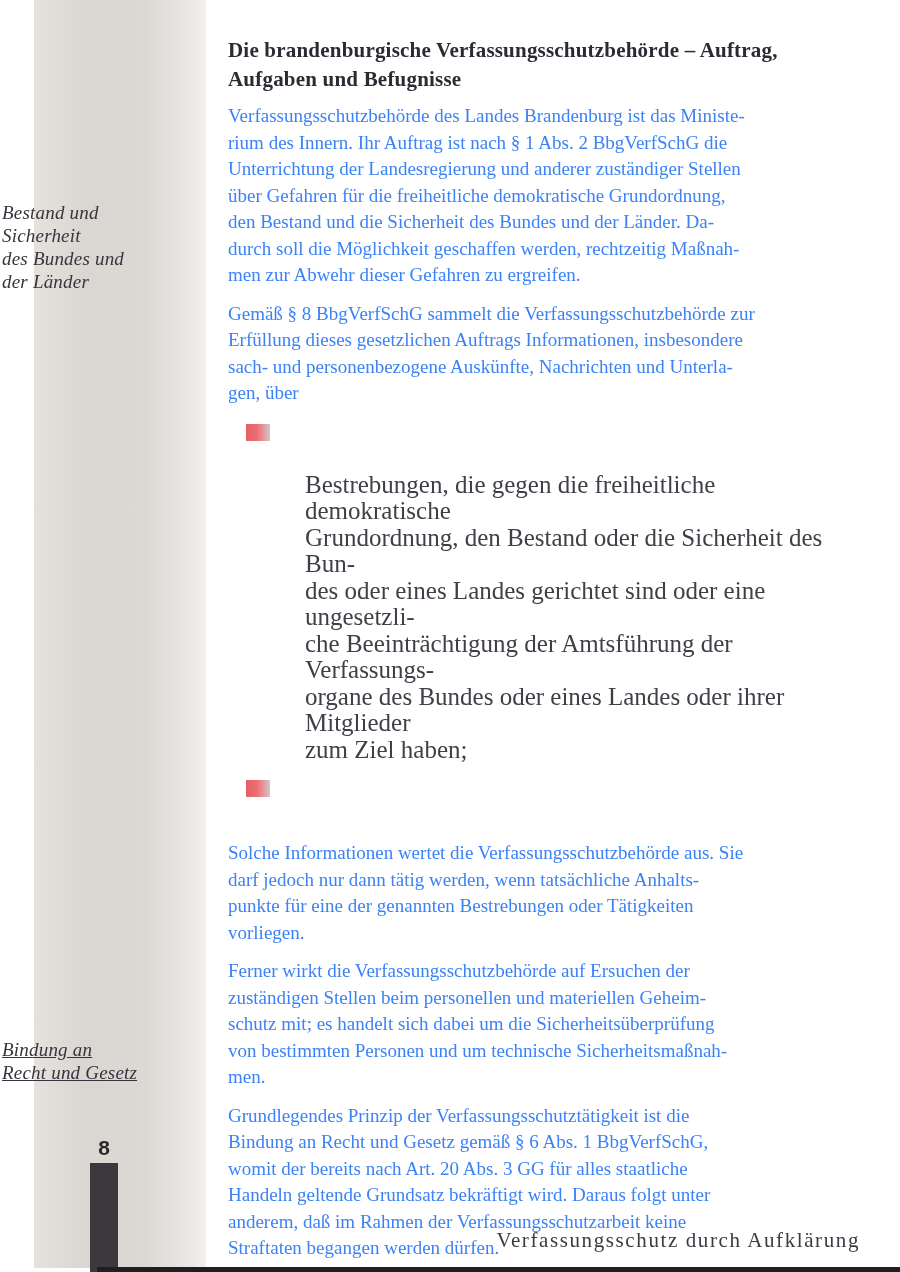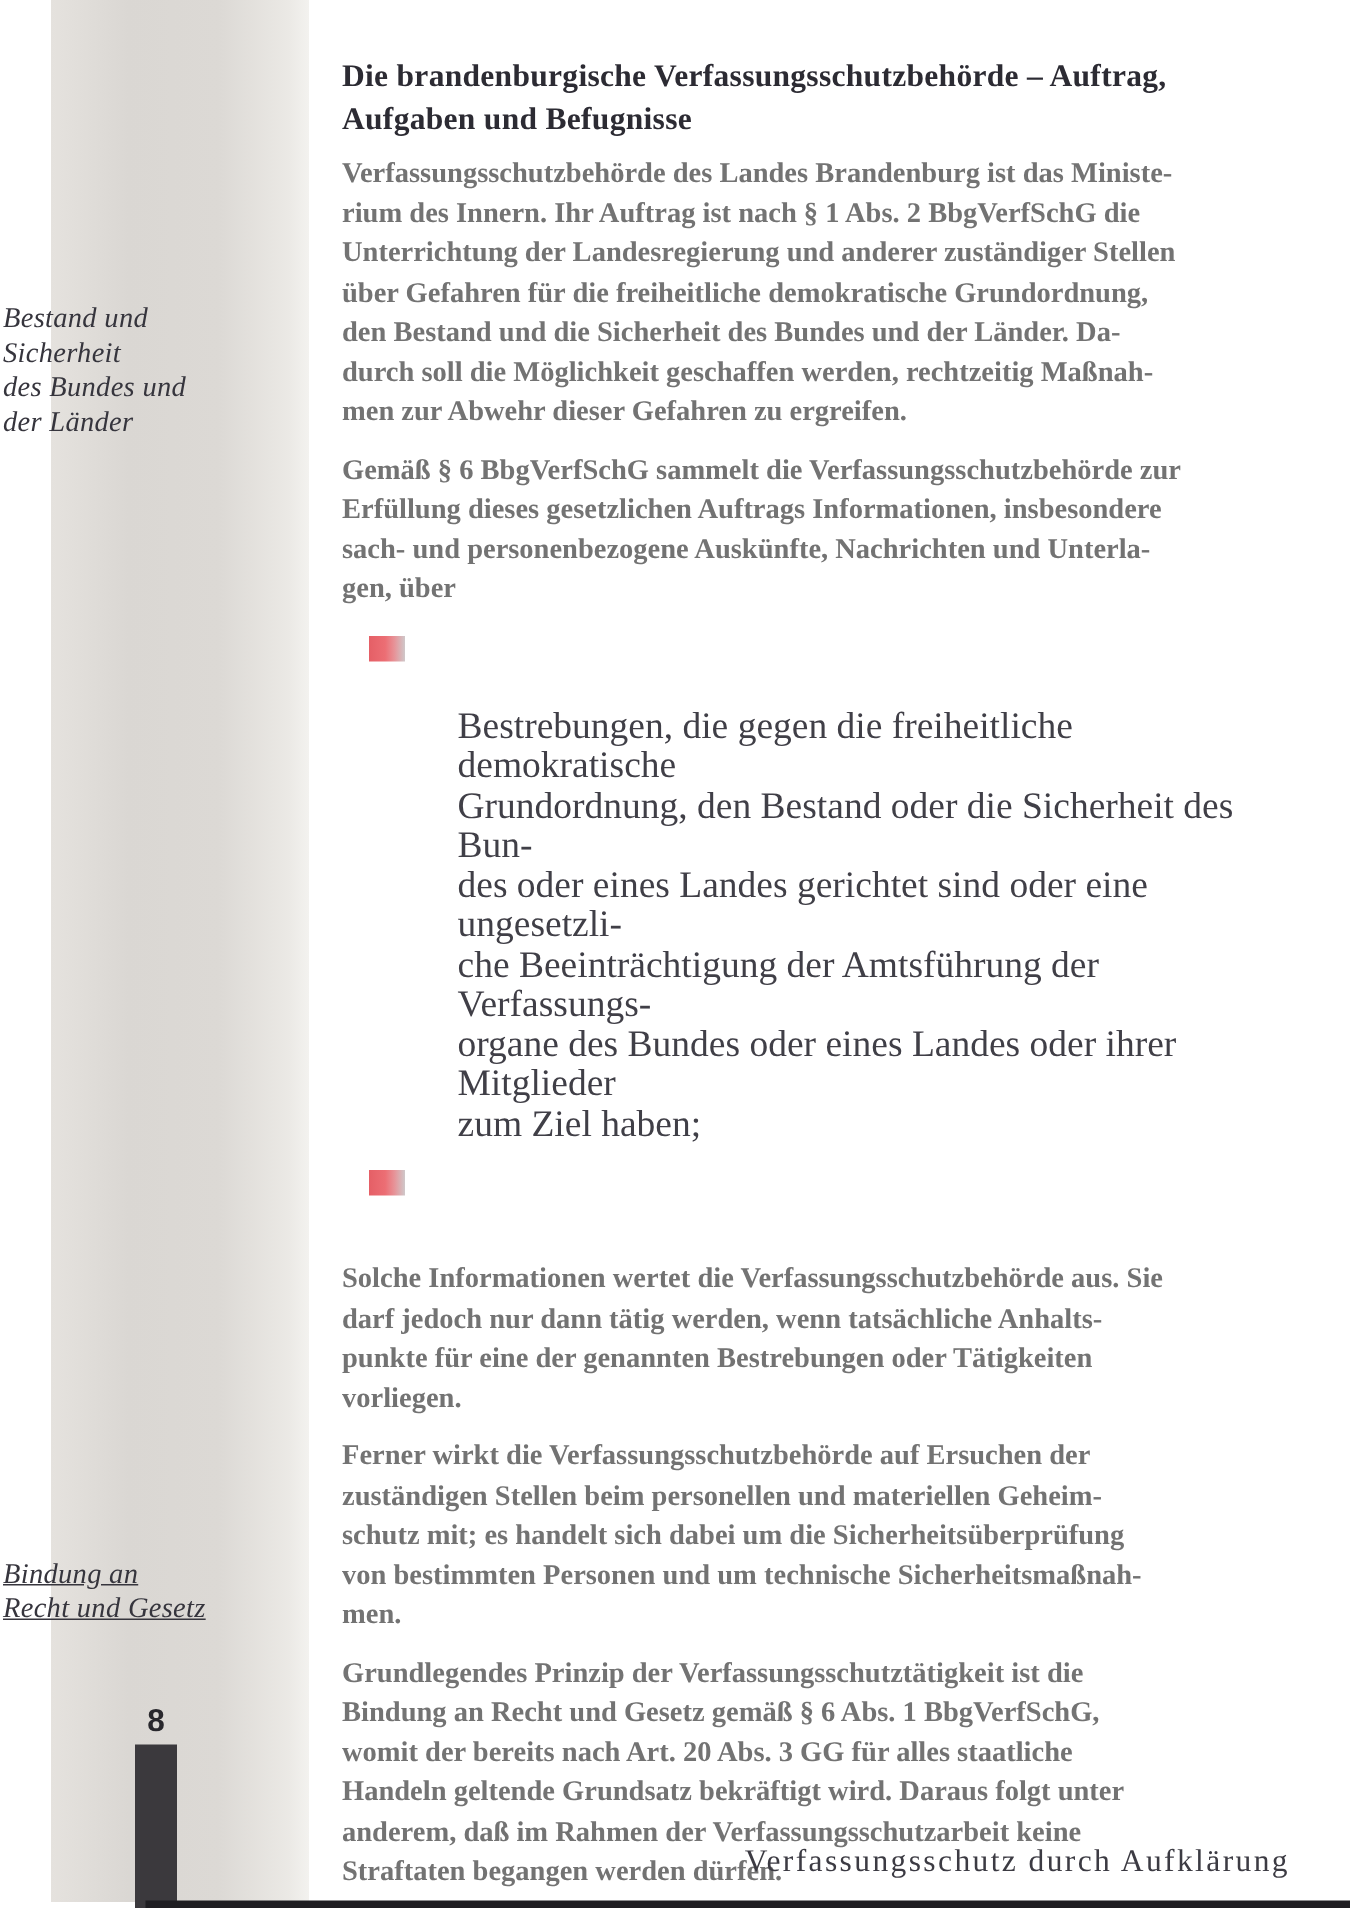--- a/index.html
+++ b/index.html
@@ -22,21 +22,21 @@
   }
   .main{
     position:absolute;left:228px;top:36px;width:632px;
   }
   .heading{
     font-size:21px;line-height:29px;font-weight:bold;color:#2c2b33;
     letter-spacing:.2px;white-space:pre-line;margin:0 0 9px 0;
   }
   .para{
     font-size:19px;line-height:26.5px;margin:0 0 12px 0;
-    white-space:pre-line;color:#737373;font-weight:bold;
+    white-space:pre-line;color:#3b82f6;
   }
   .bullet-list{
     list-style:none;margin:2px 0 12px 0;padding:0;
   }
   .bullet-item{
     position:relative;padding-left:77px;margin:0 0 12px 0;
     font-size:25px;line-height:26.5px;white-space:pre-line;color:#403f47;
   }
   .bullet-marker{
     position:absolute;left:18px;top:5px;width:24px;height:17px;
@@ -88,21 +88,21 @@
 Aufgaben und Befugnisse</h1>
 
   <p class="para">Verfassungsschutzbehörde des Landes Brandenburg ist das Ministe-
 rium des Innern. Ihr Auftrag ist nach § 1 Abs. 2 BbgVerfSchG die
 Unterrichtung der Landesregierung und anderer zuständiger Stellen
 über Gefahren für die freiheitliche demokratische Grundordnung,
 den Bestand und die Sicherheit des Bundes und der Länder. Da-
 durch soll die Möglichkeit geschaffen werden, rechtzeitig Maßnah-
 men zur Abwehr dieser Gefahren zu ergreifen.</p>
 
-  <p class="para">Gemäß § 6 BbgVerfSchG sammelt die Verfassungsschutzbehörde zur
+  <p class="para">Gemäß § 8 BbgVerfSchG sammelt die Verfassungsschutzbehörde zur
 Erfüllung dieses gesetzlichen Auftrags Informationen, insbesondere
 sach- und personenbezogene Auskünfte, Nachrichten und Unterla-
 gen, über</p>
 
   <ul class="bullet-list">
     <li class="bullet-item">
       <span class="bullet-marker"></span>
       <span>Bestrebungen, die gegen die freiheitliche demokratische
 Grundordnung, den Bestand oder die Sicherheit des Bun-
 des oder eines Landes gerichtet sind oder eine ungesetzli-

